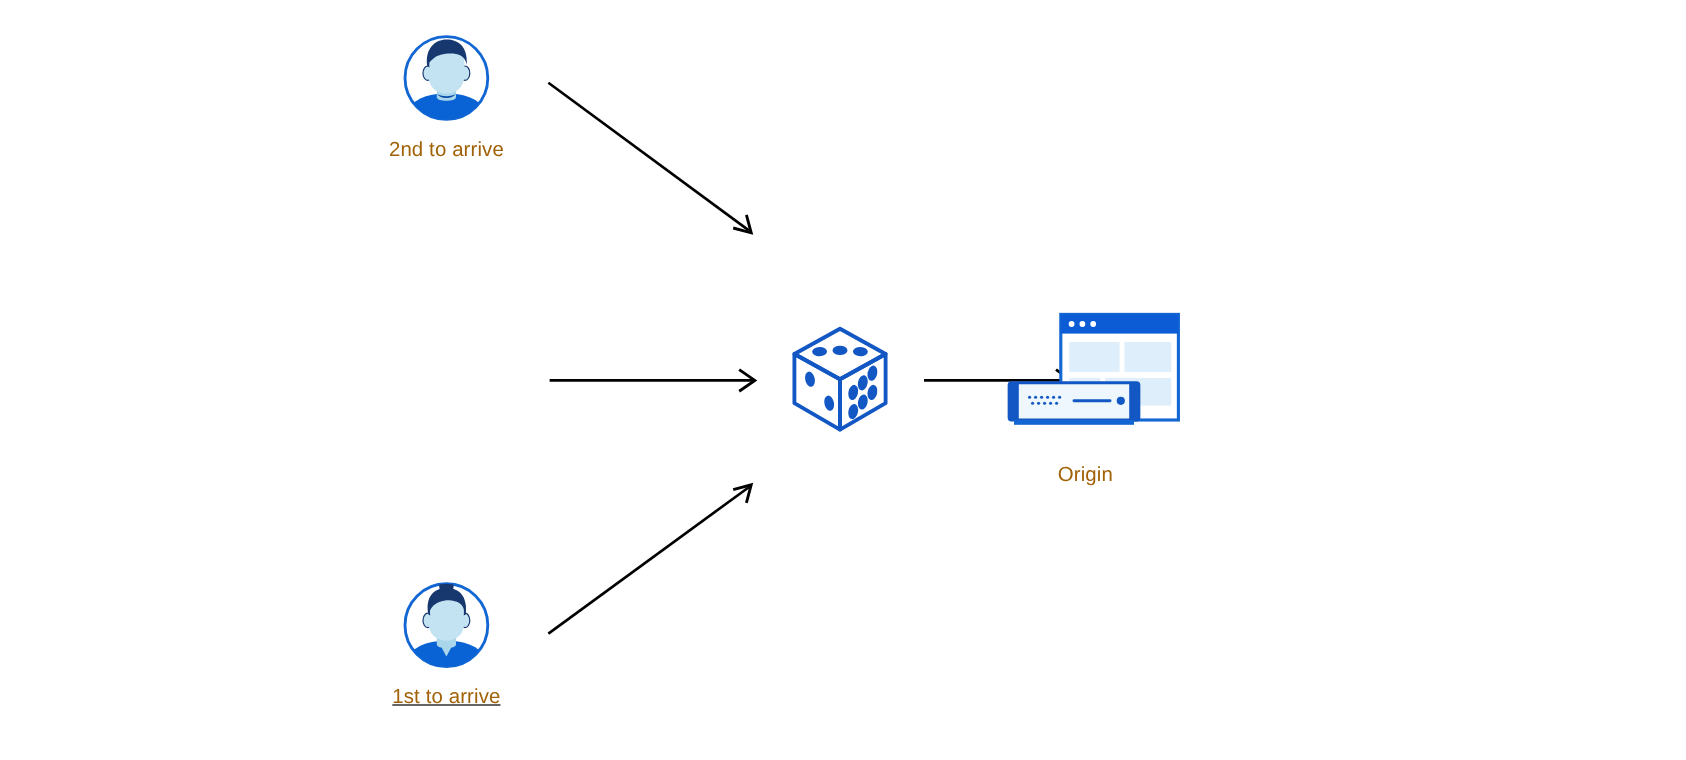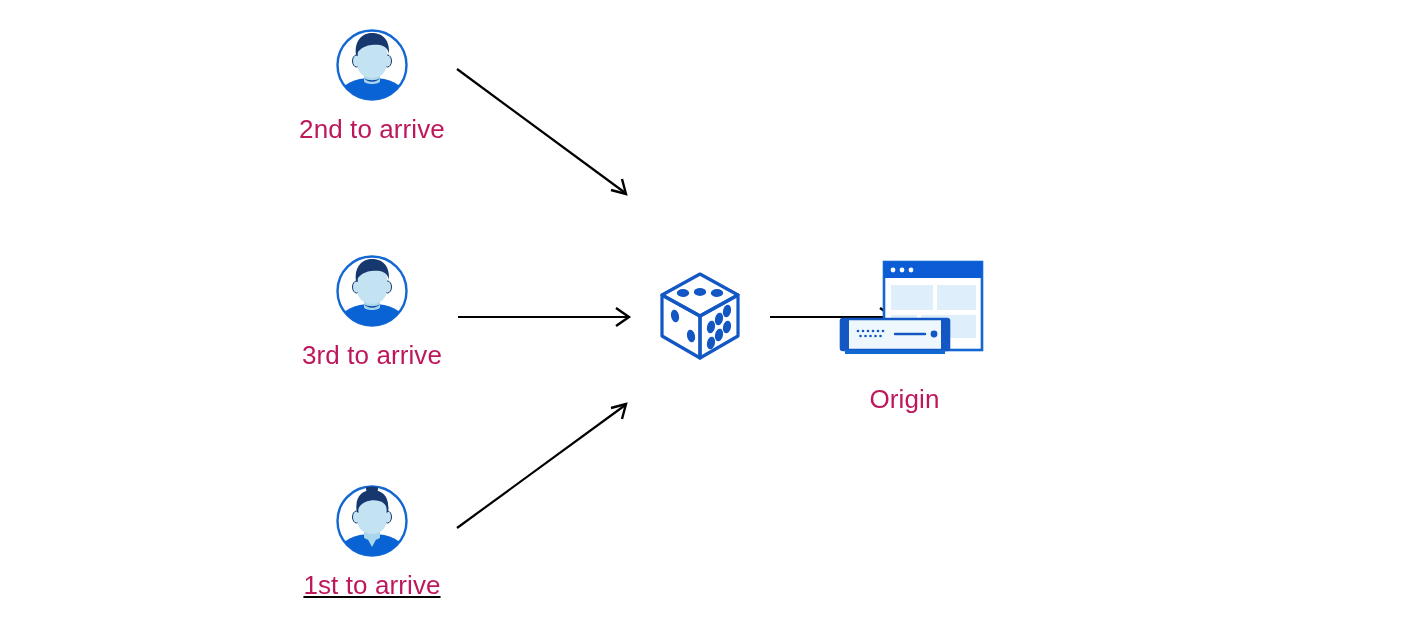--- a/index.html
+++ b/index.html
@@ -24,22 +24,22 @@
   .avatar-node {
     width: 160px;
     text-align: center;
   }
   .avatar-svg-wrap {
     display: block;
     margin: 0 auto;
   }
   .node-label {
     font-family: "Liberation Sans", sans-serif;
-    font-size: 26px;
-    color: #be185d;
+    font-size: 17px;
+    color: #a16207;
     letter-spacing: 0.1px;
     white-space: nowrap;
     line-height: 1;
   }
   .avatar-label {
     margin-top: 12px;
   }
   .origin-label {
     margin-top: 14px;
     text-align: center;
@@ -110,41 +110,20 @@
 
         <path d="M23 29 C21 14 30 7 39 7 C49 7 57 13 56 28 C55 23 52 20 47 19 C41 18 32 19 28 23 C25.5 25 24 27 23 29 Z" fill="#17386e"></path>
         <path d="M23.2 29.5 C22.5 24 24 21 26 19.5 C25 23 24.5 26.5 24.8 30 Z" fill="#17386e"></path>
 
         <path d="M31 52 C34 57 44 57 47 52 C44 55 34 55 31 52 Z" fill="#0a4aa8"></path>
       </g>
     </svg>
     <div class="node-label avatar-label">2nd to arrive</div>
   </div>
 
-  <div class="node avatar-node" style="left:292px; top:252px;">
-    <svg class="avatar-svg-wrap" width="78" height="78" viewBox="0 0 78 78" xmlns="http://www.w3.org/2000/svg">
-      <defs>
-        <clipPath id="clipB">
-            <circle cx="39" cy="39" r="34.5"></circle>
-          </clipPath>
-      </defs>
-      <circle cx="39" cy="39" r="34.5" fill="#ffffff" stroke="#1267d3" stroke-width="2.4"></circle>
-      <g clip-path="url(#clipB)">
-        <path d="M2 78 C5 60 18 52 39 52 C60 52 73 60 76 78 Z" fill="#0a63d4"></path>
-        <path d="M31 42 h16 v13 c0 4 -16 4 -16 0 Z" fill="#a9d6ea"></path>
-        <ellipse cx="23.5" cy="35" rx="4" ry="6" fill="#c3e2f2" stroke="#17386e" stroke-width="1"></ellipse>
-        <ellipse cx="54.5" cy="35" rx="4" ry="6" fill="#c3e2f2" stroke="#17386e" stroke-width="1"></ellipse>
-        <path d="M24 27 C24 16 31 11 39 11 C47 11 54 16 54 27 L54 36 C54 47 47 52 39 52 C31 52 24 47 24 36 Z" fill="#c3e2f2"></path>
-        <path d="M23 29 C21 14 30 7 39 7 C49 7 57 13 56 28 C55 23 52 20 47 19 C41 18 32 19 28 23 C25.5 25 24 27 23 29 Z" fill="#17386e"></path>
-        <path d="M23.2 29.5 C22.5 24 24 21 26 19.5 C25 23 24.5 26.5 24.8 30 Z" fill="#17386e"></path>
-        <path d="M31 52 C34 57 44 57 47 52 C44 55 34 55 31 52 Z" fill="#0a4aa8"></path>
-      </g>
-    </svg>
-    <div class="node-label avatar-label">3rd to arrive</div>
-  </div>
 
   <div class="node avatar-node" style="left:292px; top:482px;text-decoration:underline;">
     <svg class="avatar-svg-wrap" width="78" height="78" viewBox="0 0 78 78" xmlns="http://www.w3.org/2000/svg">
       <defs>
         <clipPath id="clipC">
             <circle cx="39" cy="39" r="34.5"></circle>
           </clipPath>
       </defs>
       <circle cx="39" cy="39" r="34.5" fill="#ffffff" stroke="#1267d3" stroke-width="2.4"></circle>
       <g clip-path="url(#clipC)">

